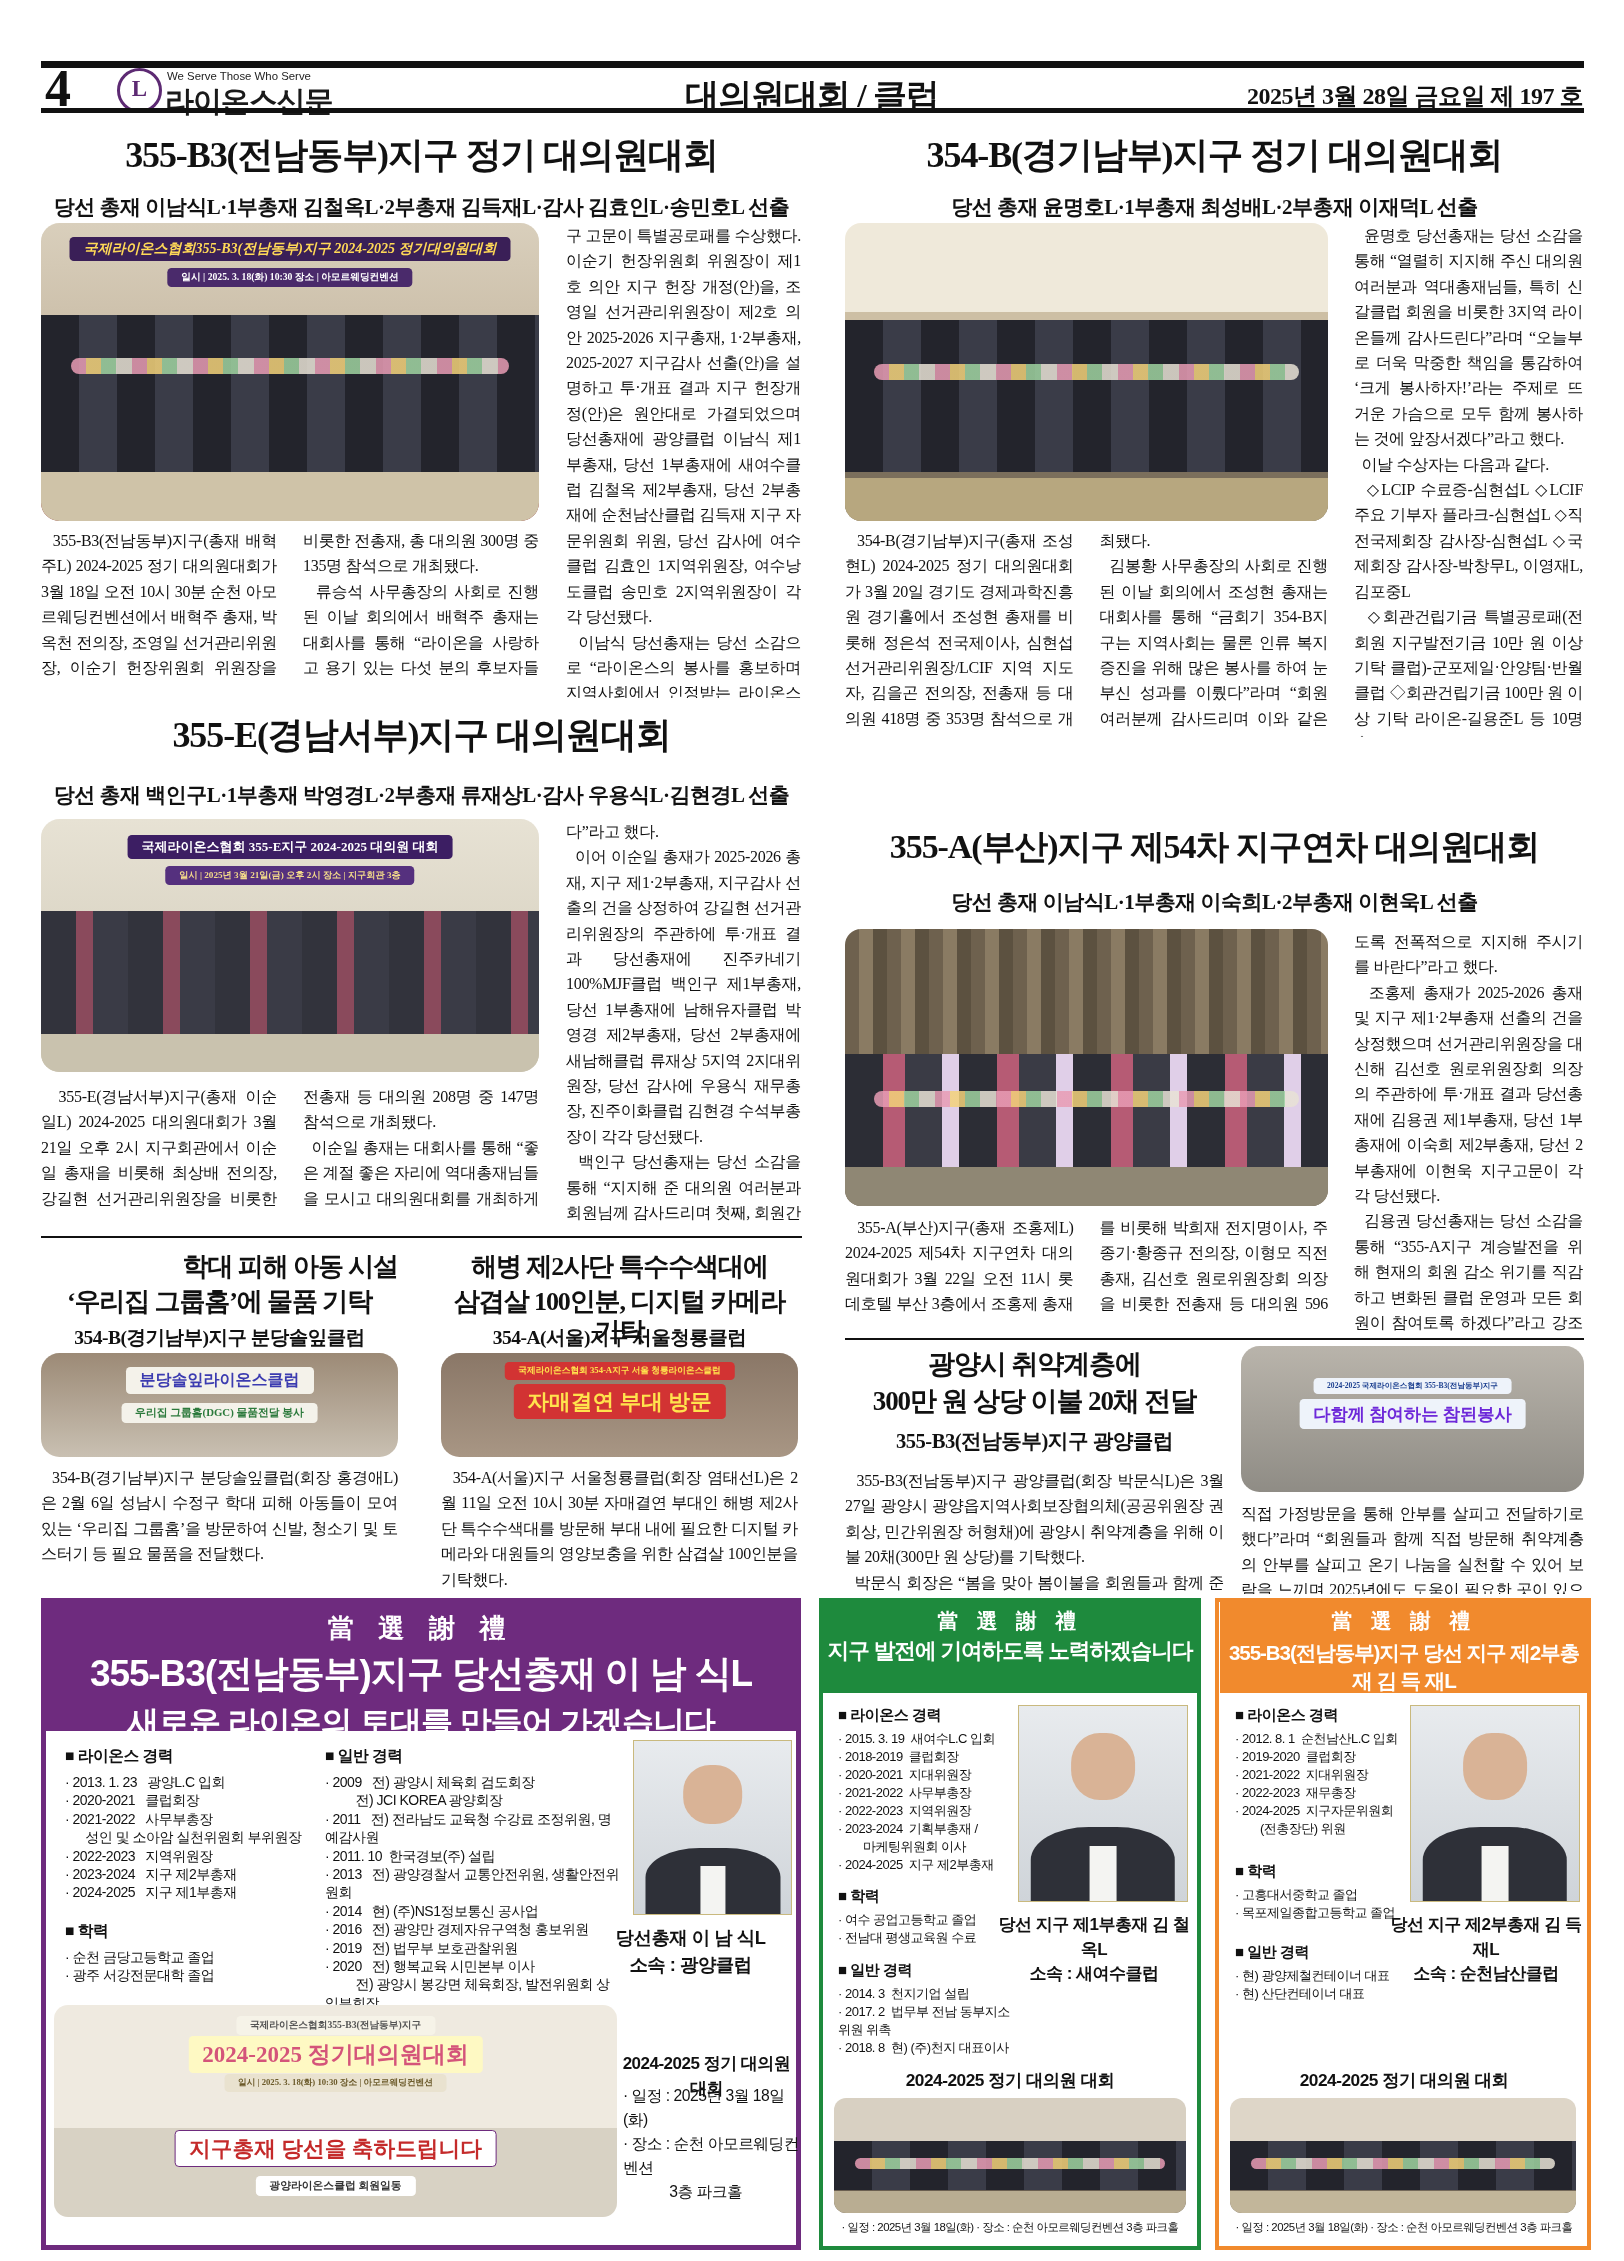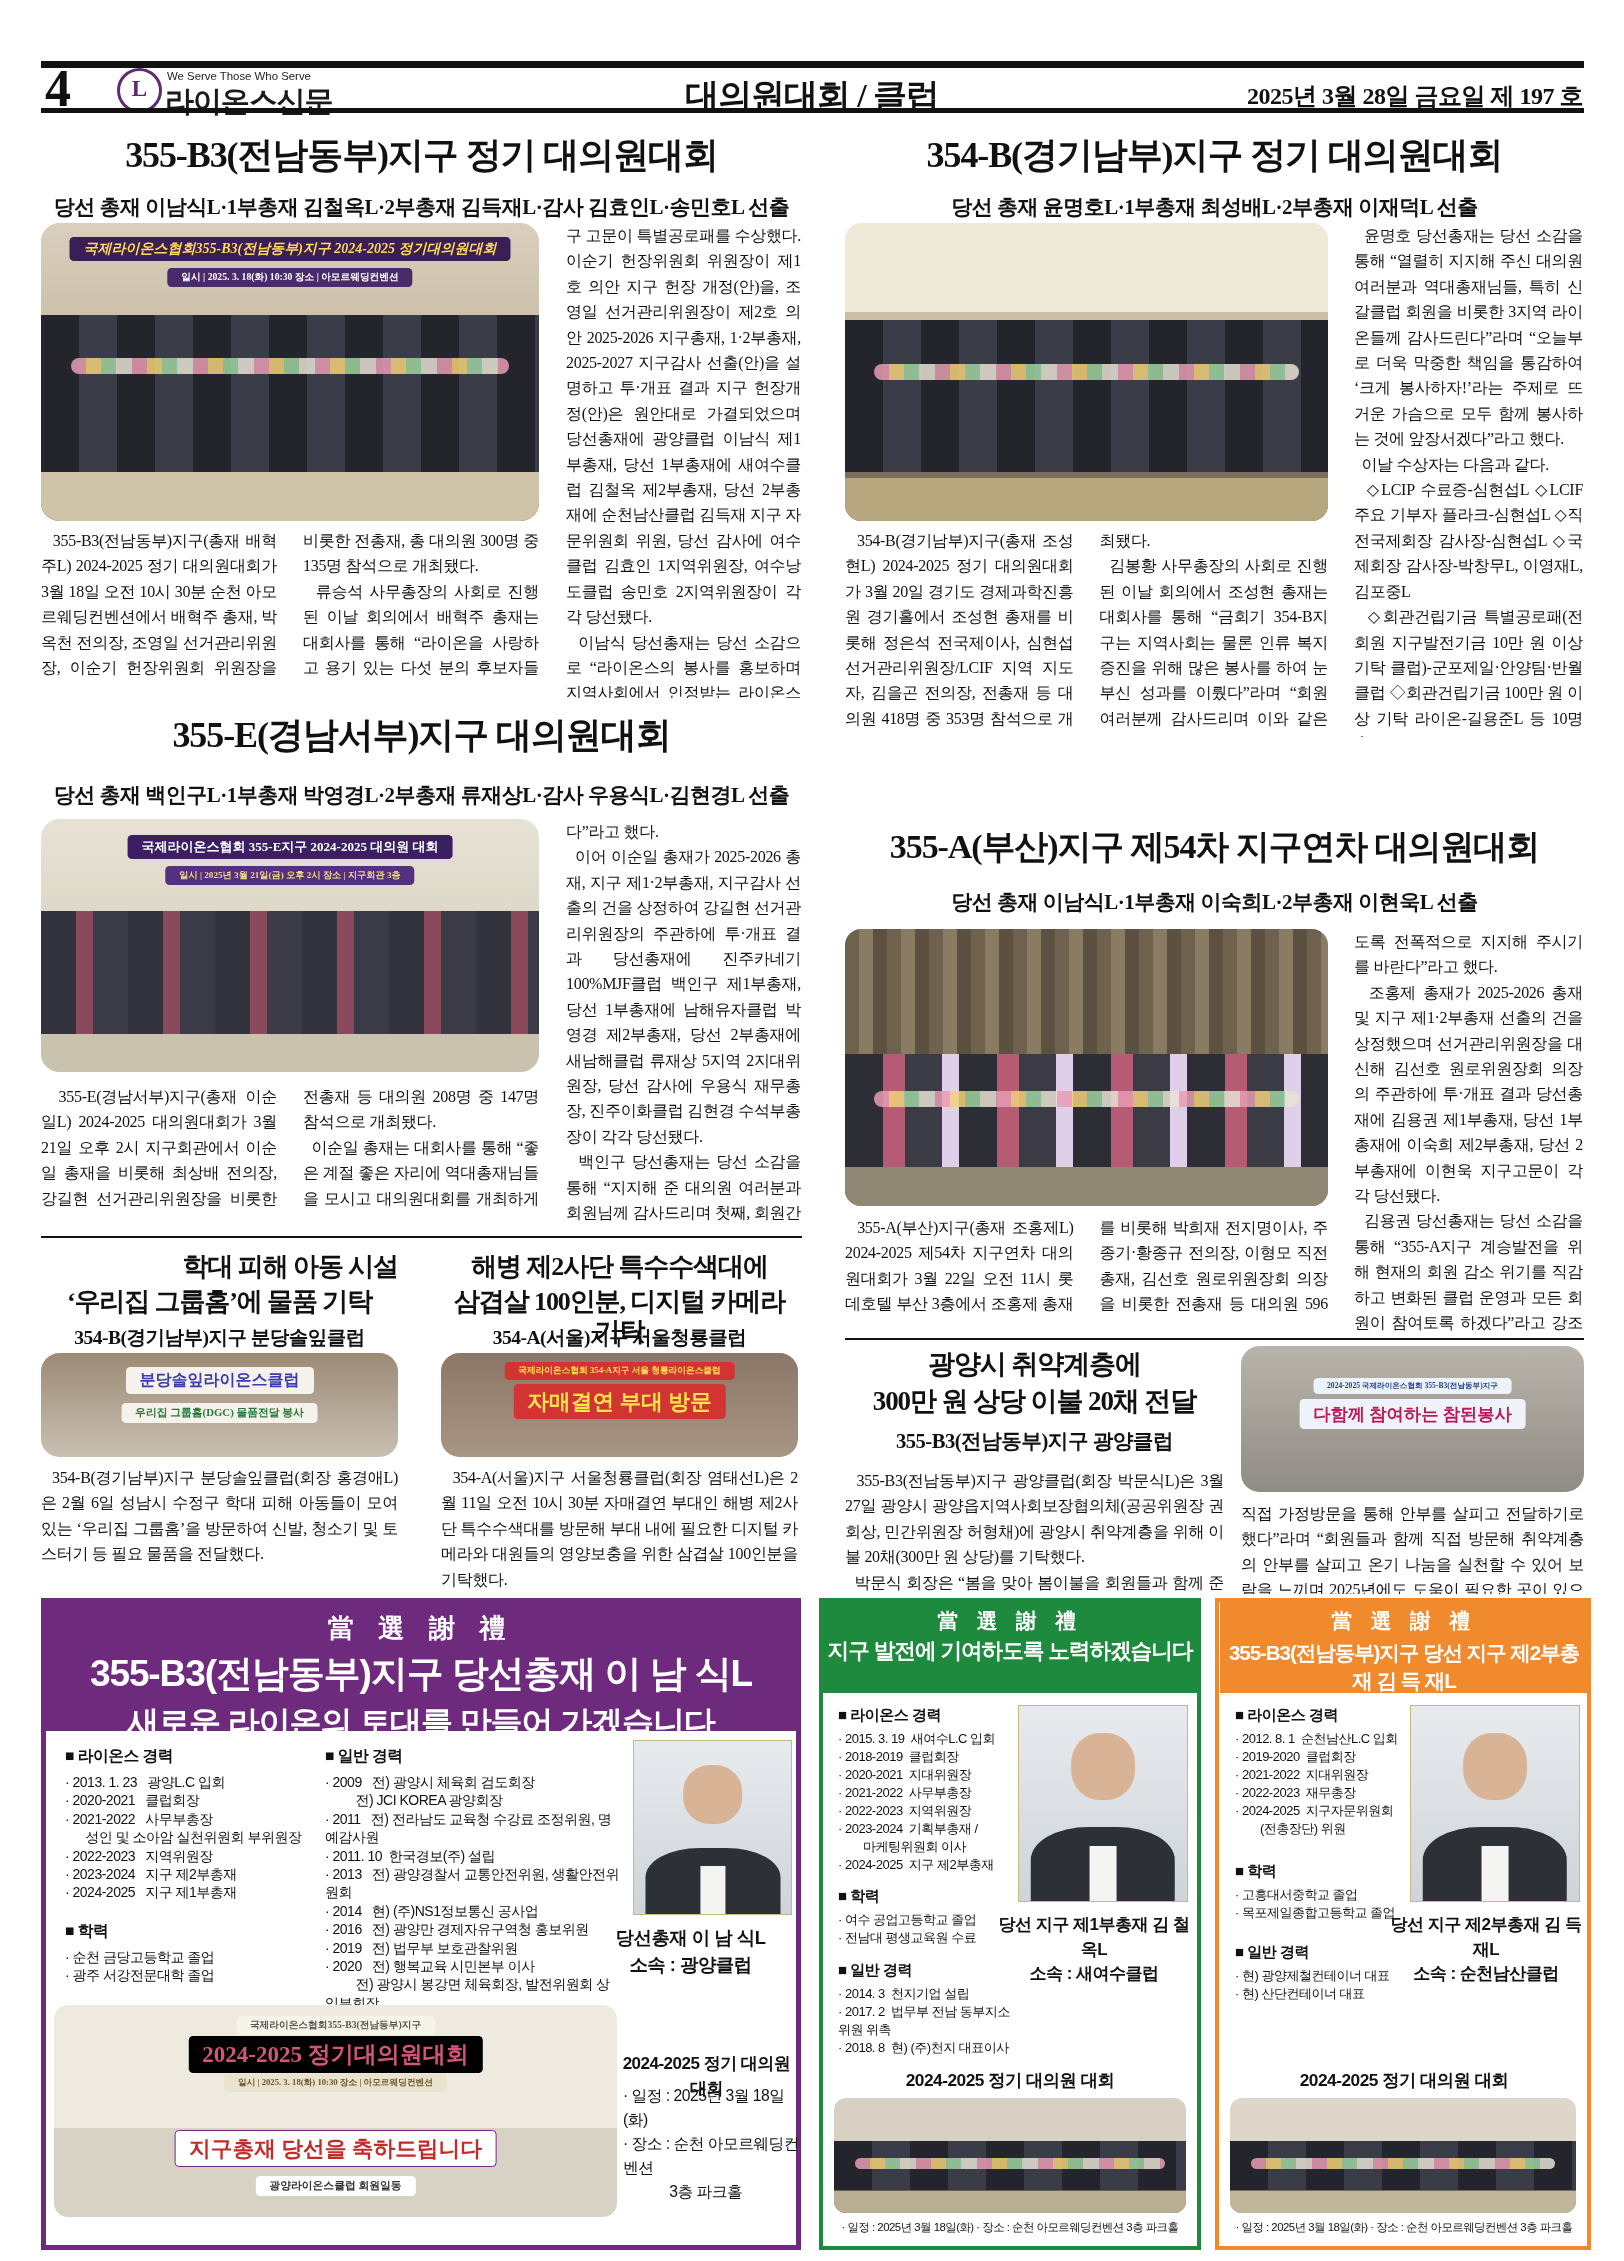--- a/index.html
+++ b/index.html
@@ -131,21 +131,21 @@
   <div class="abs body" style="left:441px;top:1465px;width:357px;height:128px;">  354-A(서울)지구 서울청룡클럽(회장 염태선L)은 2월 11일 오전 10시 30분 자매결연 부대인 해병 제2사단 특수수색대를 방문해 부대 내에 필요한 디지털 카메라와 대원들의 영양보충을 위한 삼겹살 100인분을 기탁했다.</div>
 
   <div class="abs hl serif" style="left:845px;top:1349px;width:379px;font-size:27px;">광양시 취약계층에</div>
   <div class="abs hl serif" style="left:845px;top:1386px;width:379px;font-size:27px;">300만 원 상당 이불 20채 전달</div>
   <div class="abs sub serif" style="left:845px;top:1427px;width:379px;font-size:20.6px;">355-B3(전남동부)지구 광양클럽</div>
   <div class="abs body" style="left:845px;top:1468px;width:379px;height:125px;">  355-B3(전남동부)지구 광양클럽(회장 박문식L)은 3월 27일 광양시 광양읍지역사회보장협의체(공공위원장 권회상, 민간위원장 허형채)에 광양시 취약계층을 위해 이불 20채(300만 원 상당)를 기탁했다.
   박문식 회장은 “봄을 맞아 봄이불을 회원들과 함께 준비하고</div>
   <div class="photo" style="left:1241px;top:1346px;width:343px;height:146px;">
     <div class="fill" style="background:linear-gradient(#b9b4ab,#8f8c85);"></div>
     <div class="pbanner" style="top:32px;background:#eef3fa;color:#1b3f8f;font-size:7.6px;max-width:92%;">2024-2025 국제라이온스협회 355-B3(전남동부)지구</div>
-    <div class="pbanner" style="top:53px;background:#eef3fa;color:#be185d;font-size:17.3px;max-width:92%;">다함께 참여하는 참된봉사</div>
+    <div class="pbanner" style="top:53px;background:#eef3fa;color:#6d28d9;font-size:17.3px;max-width:92%;">다함께 참여하는 참된봉사</div>
   </div>
   <div class="abs body" style="left:1241px;top:1501px;width:343px;height:93px;">직접 가정방문을 통해 안부를 살피고 전달하기로 했다”라며 “회원들과 함께 직접 방문해 취약계층의 안부를 살피고 온기 나눔을 실천할 수 있어 보람을 느끼며 2025년에도 도움이 필요한 곳이 있으면 언제든지 달려가겠다”라고 했다.</div>
 
   <div class="abs" style="left:41px;top:1598px;width:750px;height:642px;border:5.4px solid #6e2b7e;background:#fff;"></div>
   <div class="abs sans" style="left:46px;top:1603px;width:750px;height:128px;background:#6e2b7e;">
     <div style="text-align:center;color:#fff;font-weight:bold;font-size:26px;letter-spacing:8.7px;margin-top:7.6px;">當 選  謝 禮</div>
     <div style="text-align:center;color:#fff;font-weight:bold;font-size:37px;letter-spacing:-1.1px;margin-top:3.2px;">355-B3(전남동부)지구 당선총재 이 남 식L</div>
     <div style="text-align:center;color:#fff;font-weight:bold;font-size:32px;letter-spacing:-1.1px;margin-top:2.2px;">새로운 라이온의 토대를 만들어 가겠습니다</div>
   </div>
   <div class="abs sans listhdr" style="left:65px;top:1746px;">■ 라이온스 경력</div>
@@ -175,21 +175,21 @@
   <div class="portrait" style="left:633px;top:1740px;width:157px;height:173px;">
     <div class="head"></div>
     <div class="torso"></div>
     <div class="shirt"></div>
   </div>
   <div class="abs sans boxcap" style="left:585px;top:1925px;width:211px;font-size:18.4px;white-space:pre-wrap;">당선총재 이 남 식L
 소속 : 광양클럽</div>
   <div class="photo" style="left:54px;top:2005px;width:563px;height:212px;border-radius:14px;">
     <div class="fill" style="background:linear-gradient(#efeae0 0 58%,#d8d2c4 58%);"></div>
     <div class="pbanner" style="top:10.8px;background:#f6f3e8;color:#555;font-size:9.7px;max-width:92%;">국제라이온스협회355-B3(전남동부)지구</div>
-    <div class="pbanner" style="top:31px;background:#000000;color:#d4547a;font-size:23px;max-width:92%;">2024-2025 정기대의원대회</div>
+    <div class="pbanner" style="top:31px;background:#fef9c3;color:#d4547a;font-size:23px;max-width:92%;">2024-2025 정기대의원대회</div>
     <div class="pbanner" style="top:69px;background:#e9e2cf;color:#6b5a2a;font-size:8.7px;">일시 | 2025. 3. 18(화) 10:30     장소 | 아모르웨딩컨벤션</div>
     <div class="pbanner" style="top:125px;background:#fff;color:#c42a2a;font-size:21.7px;border:1.6px solid #6e2b7e;max-width:92%;">지구총재 당선을 축하드립니다</div>
     <div class="pbanner" style="top:171px;background:#fff;color:#333;font-size:10.8px;">광양라이온스클럽 회원일동</div>
   </div>
   <div class="abs sans boxcap" style="left:617px;top:2052px;width:179px;font-size:17px;">2024-2025 정기 대의원 대회</div>
   <div class="abs sans evt" style="left:623px;top:2084px;width:179px;">· 일정 : 2025년 3월 18일(화)
 · 장소 : 순천 아모르웨딩컨벤션
             3층 파크홀</div>
 
   <div class="abs" style="left:819px;top:1598px;width:374px;height:644px;border:4.3px solid #1e8a3d;background:#fff;"></div>

